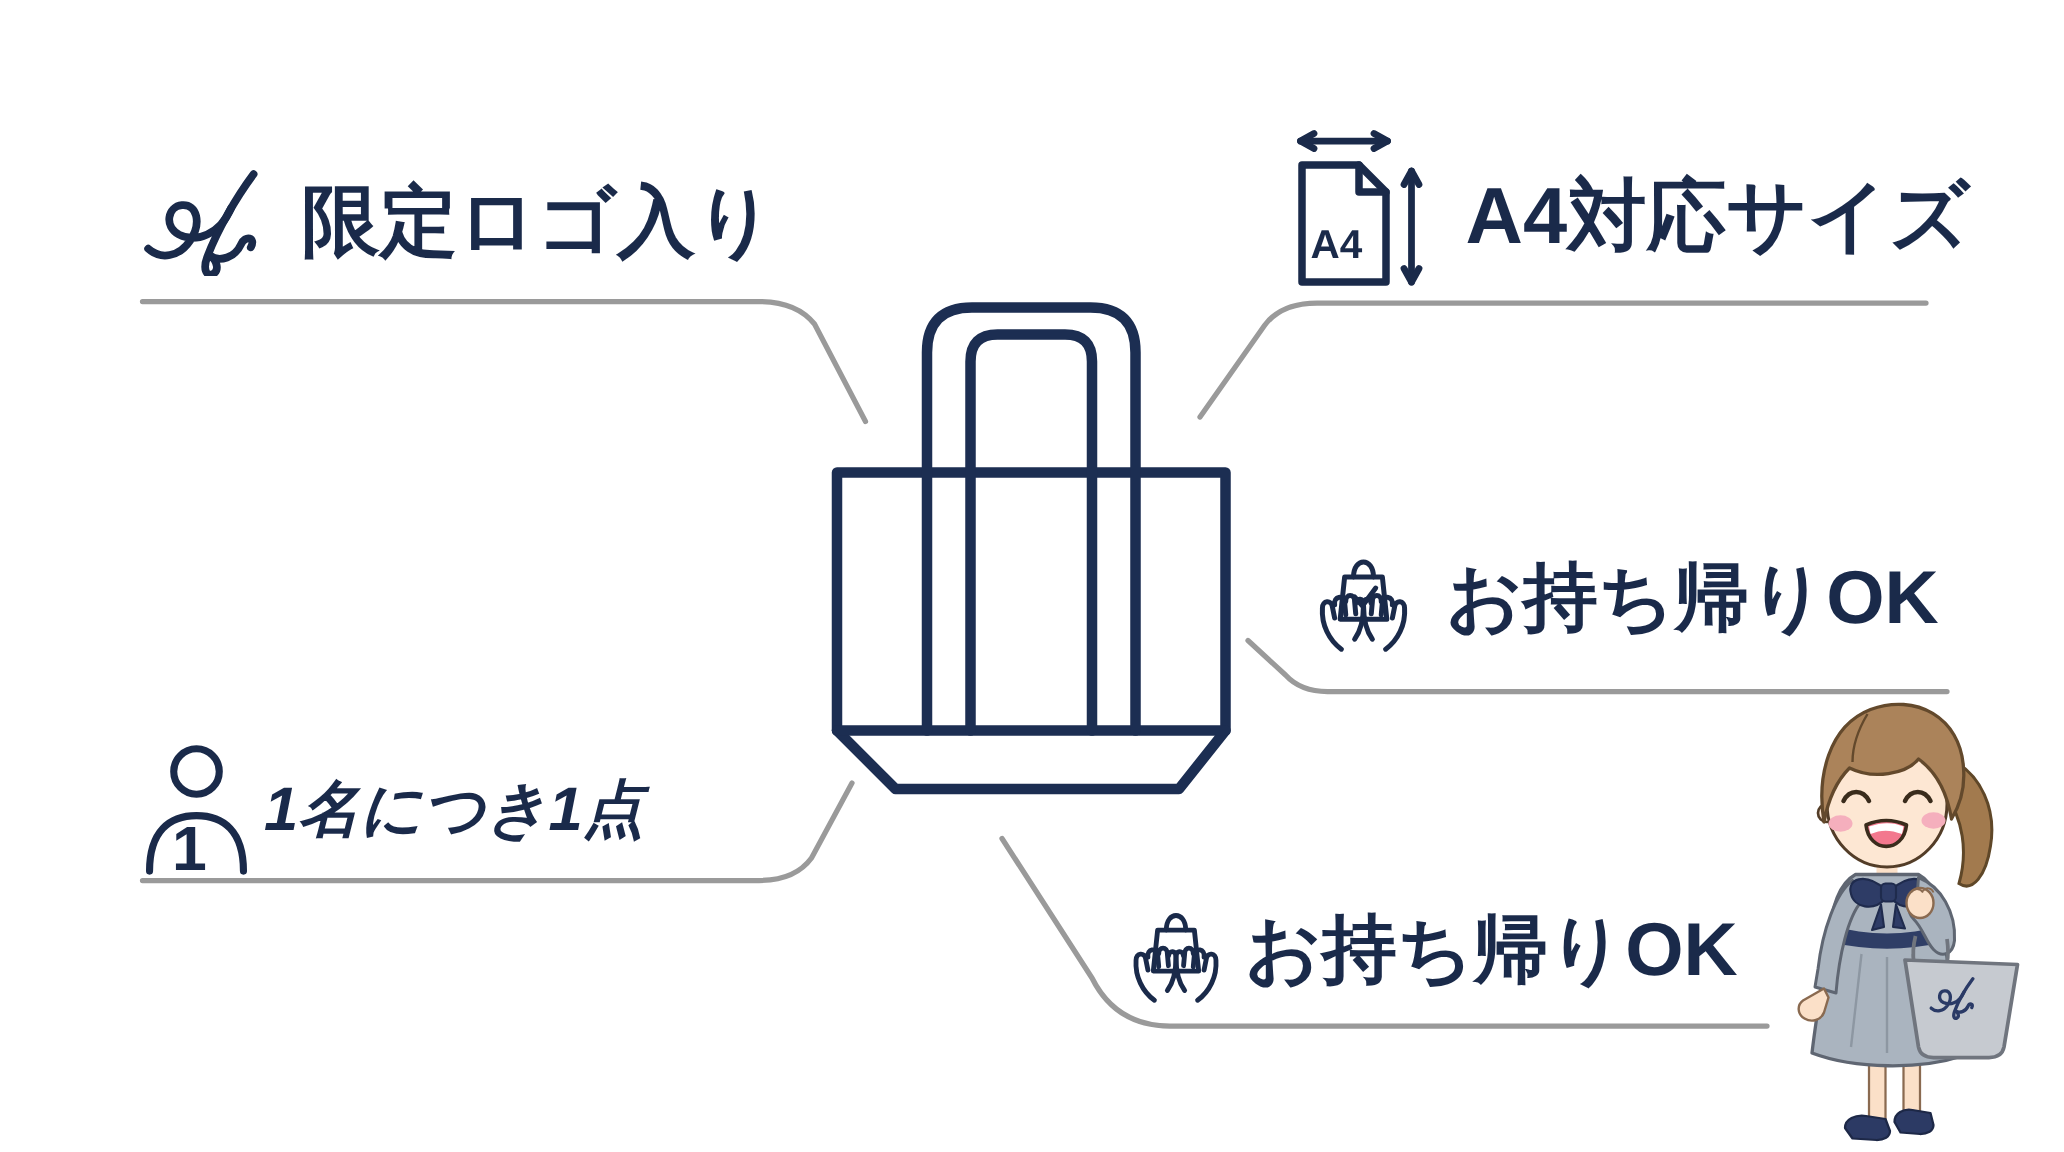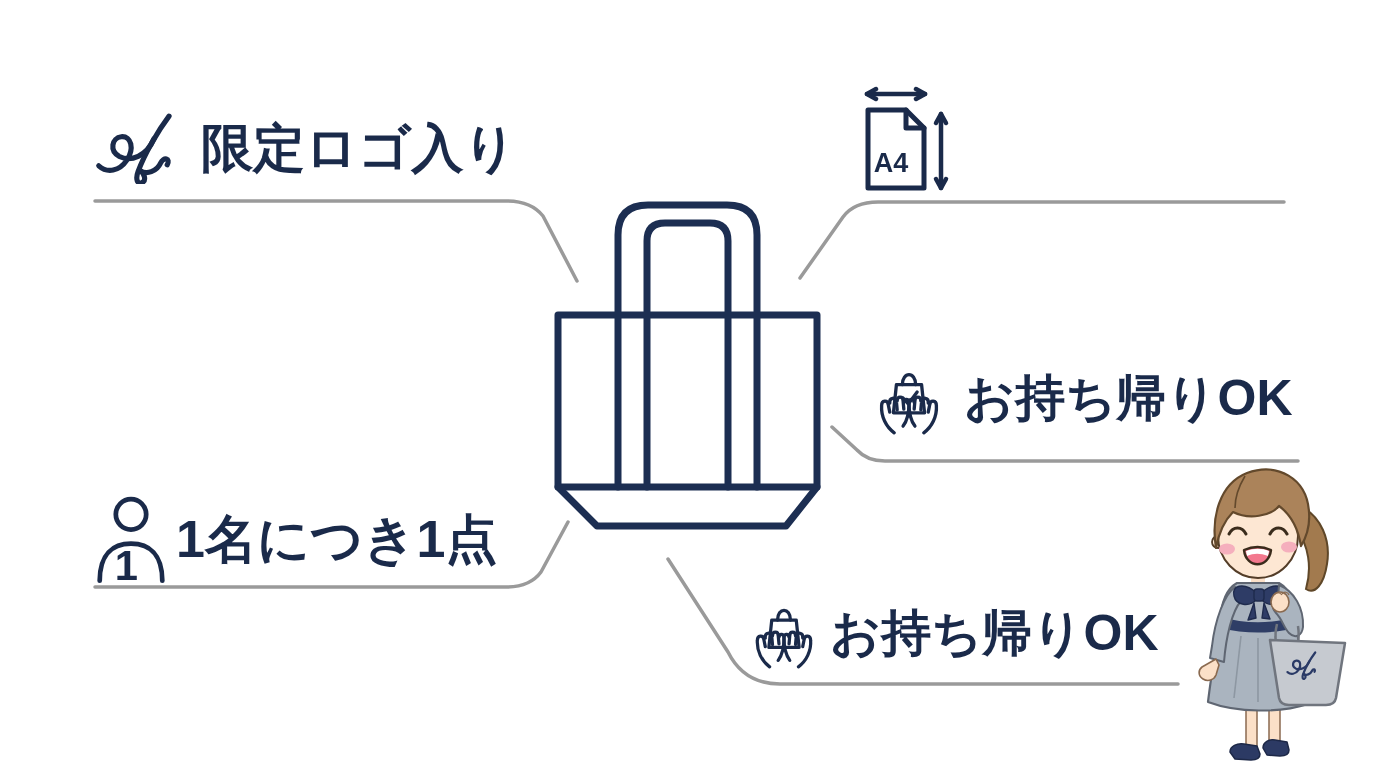--- a/index.html
+++ b/index.html
@@ -10,21 +10,21 @@
   .feature{position:absolute;display:flex;align-items:center;}
   .label{font-weight:800;color:#1a2a4a;line-height:1;white-space:nowrap;
          font-family:"Liberation Sans","DejaVu Sans",sans-serif;}
   .f1{left:95px;top:104px;height:88px;gap:16px;}
   .f1 .label{font-size:52px;}
   .f2{left:853px;top:86px;height:108px;gap:18px;}
   .f2 .label{font-size:53px;position:relative;top:4px;}
   .f3{left:872px;top:358px;height:80px;gap:18px;}
   .f3 .label{font-size:50px;}
   .f4{left:94px;top:494px;height:90px;gap:8px;}
-  .f4 .label{font-size:52px;}
+  .f4 .label{font-size:41px;font-style:italic;}
   .f5{left:748px;top:594px;height:78px;gap:10px;}
   .f5 .label{font-size:50px;}
   .icontext{font-family:"Liberation Sans","DejaVu Sans",sans-serif;font-weight:bold;}
 </style>
 </head>
 <body>
 
 <div class="canvas">
 
   <svg class="overlay" width="1376" height="768" viewBox="0 0 1376 768">
@@ -63,20 +63,21 @@
         <path d="M15,24 H53 L71,42 V102 H15 Z"></path>
         <path d="M53,24 V42 H71"></path>
       </g>
       <text class="icontext" x="38" y="86" font-size="27" text-anchor="middle" fill="#1a2a4a" stroke="none">A4</text>
       <g stroke-width="4.5">
         <path d="M88,28 V102"></path>
           <path d="M88,28 L83,37 M88,28 L93,37"></path>
           <path d="M88,102 L83,93 M88,102 L93,93"></path>
       </g>
     </svg>
+    <span class="label">A4対応サイズ</span>
   </div>
 
   <div class="feature f3">
     <svg width="74" height="80" viewBox="0 0 100 100" fill="none" stroke="#1a2a4a" stroke-width="4.5" stroke-linecap="round" stroke-linejoin="round">
       <path d="M41,32 C41,14 59,14 59,32"></path>
       <path d="M33,32 H67 L71,70 H29 Z"></path>
       <path d="M42,50 L49,58 L61,42"></path>
       <path d="M30,97 C19,89 12,75 13,60 C13,53 21,52 22,59 L24,69 M24,57 C23,49 32,48 33,55 L34,66 M34,54 C34,47 42,47 42,54 L43,65 M43,56 C44,50 50,51 50,57 C50,70 48,80 42,88"></path>
       <g transform="translate(100,0) scale(-1,1)">
         <path d="M30,97 C19,89 12,75 13,60 C13,53 21,52 22,59 L24,69 M24,57 C23,49 32,48 33,55 L34,66 M34,54 C34,47 42,47 42,54 L43,65 M43,56 C44,50 50,51 50,57 C50,70 48,80 42,88"></path>

